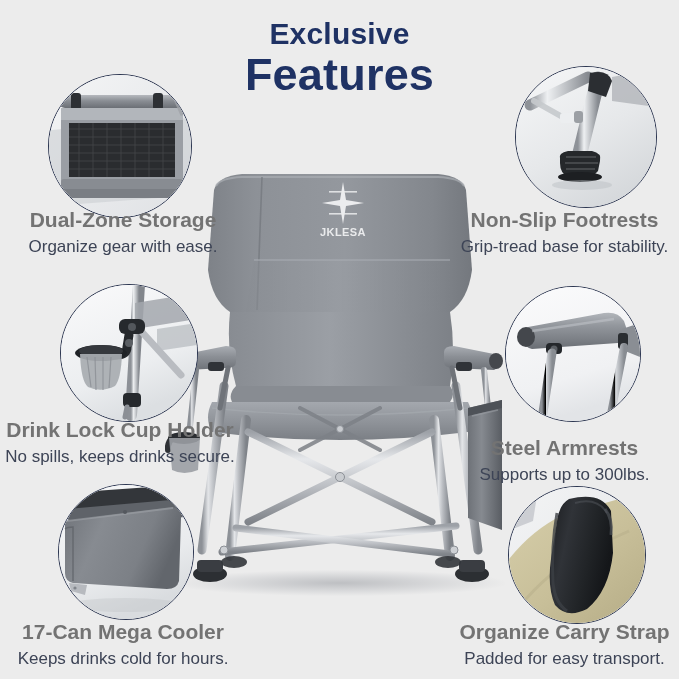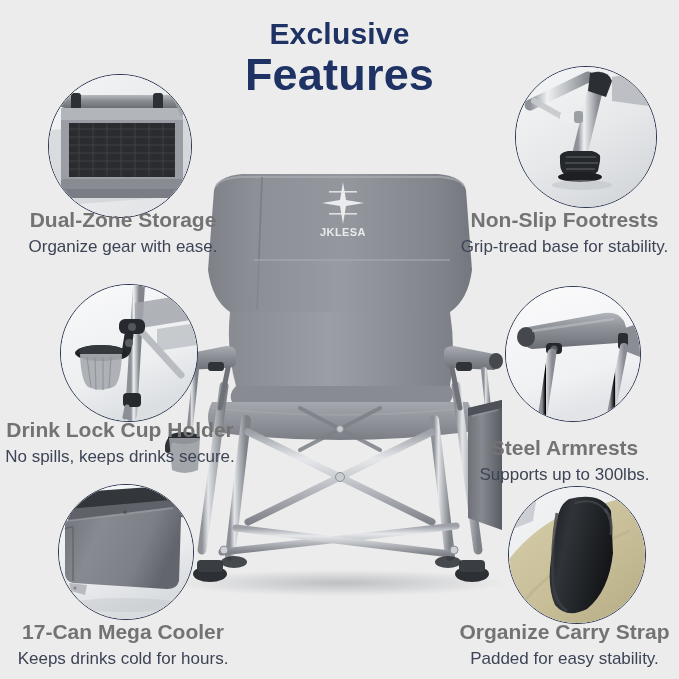--- a/index.html
+++ b/index.html
@@ -454,16 +454,16 @@
         <path d="M96,22 Q104,32 102,48" stroke="#4a4e53" stroke-width="3" fill="none" opacity=".75"></path>
         <path d="M66,16 Q88,10 98,26" stroke="#54585d" stroke-width="2" fill="none" opacity=".5"></path>
       </g>
 
       <path d="M-6,-4 L30,-4 L24,34 L-6,46 Z" fill="#c3c6ca" opacity=".8"></path>
     </svg>
   </div>
 
   <div class="cap" style="left:450px;top:620px;width:229px;">
     <div class="hd">Organize Carry Strap</div>
-    <div class="sb">Padded for easy stability.</div>
+    <div class="sb">Padded for easy transport.</div>
   </div>
 
 </div>
 
 </body></html>

